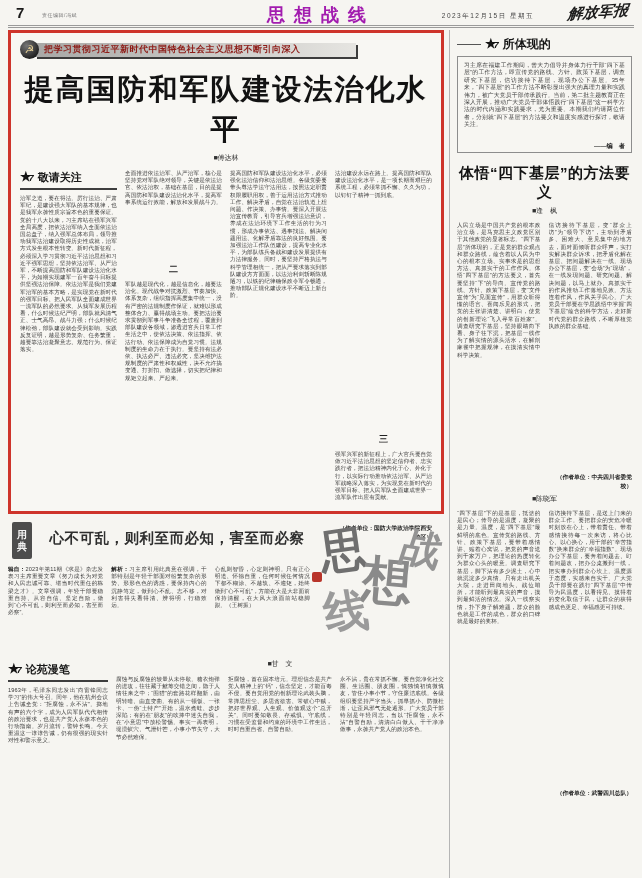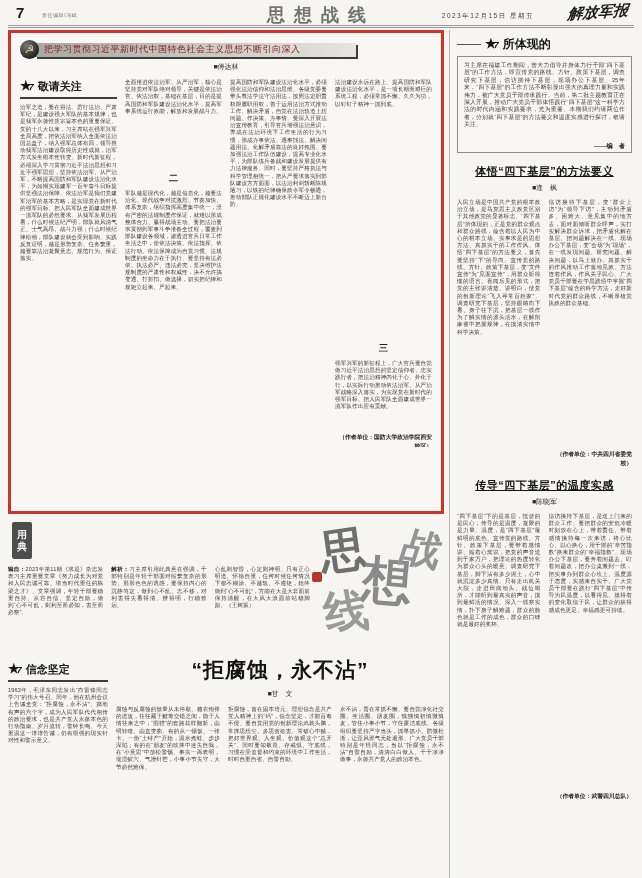--- a/index.html
+++ b/index.html
@@ -4,36 +4,36 @@
 <style>
   * { margin:0; padding:0; box-sizing:border-box; }
   html,body { width:642px; height:878px; overflow:hidden; }
   body { background:#e8e6e0; font-family:"Liberation Sans", sans-serif; }
   .page { width:642px; height:878px; background:#f6f5f1; padding:3px 8px 0 8px; position:relative; }
 
   
   .ph { position:relative; height:21px; }
   .ph-num { position:absolute; left:8px; top:1px; font-size:15px; font-weight:900; color:#1a1a1a; }
   .ph-ed { position:absolute; left:34px; top:9px; font-size:5px; color:#777; letter-spacing:.5px; }
-  .ph-sec { position:absolute; left:0; right:0; top:0; text-align:center; font-size:18px; font-weight:900; letter-spacing:9px; color:#737373; }
+  .ph-sec { position:absolute; left:0; right:0; top:0; text-align:center; font-size:18px; font-weight:900; letter-spacing:9px; color:#a21caf; }
   .ph-date { position:absolute; right:100px; top:9px; font-size:6.5px; letter-spacing:1.5px; color:#444; }
   .ph-mast { position:absolute; right:6px; top:0px; font-family:"DejaVu Serif", serif; font-style:italic; font-weight:bold; font-size:15px; color:#1d1d1d; transform:skewX(-10deg) rotate(-4deg); }
   .hrule { border-top:1px solid #9a9a9a; border-bottom:1px solid #9a9a9a; height:3px; margin:1px 0 2px 0; }
 
   
   .content { display:flex; gap:5px; height:848px; }
   .left-zone { width:436px; }
   .vrule { width:1px; background:#b5b5b5; }
   .right-zone { flex:1; padding:0 2px; }
 
   
   .main-box { border:3px solid #ce342b; height:484px; background:#f8f7f3; padding:7px 9px 5px 9px; }
   .banner-row { display:flex; align-items:center; width:336px; height:19px; }
   .emblem { width:19px; height:19px; border-radius:50%; background:radial-gradient(circle at 35% 30%, #777 0%, #1e1e1e 75%); color:#e6d096; font-size:11px; line-height:19px; text-align:center; z-index:2; flex:none; }
-  .banner-strip { flex:1; height:14px; margin-left:-4px; background:linear-gradient(90deg,#a8a8a6,#e6e5e1); box-shadow:2px 2px 0 #3c3c3c; display:flex; align-items:center; padding-left:9px; font-size:9px; font-weight:normal; color:#8e1d18; letter-spacing:.5px; white-space:nowrap; }
+  .banner-strip { flex:1; height:14px; margin-left:-4px; background:linear-gradient(90deg,#a8a8a6,#e6e5e1); box-shadow:2px 2px 0 #3c3c3c; display:flex; align-items:center; padding-left:9px; font-size:9px; font-weight:bold; color:#8e1d18; letter-spacing:.5px; white-space:nowrap; }
   .main-title { text-align:center; font-size:29px; font-weight:900; letter-spacing:2px; color:#121212; margin:11px 0 1px 0; }
   .byline { text-align:center; font-size:7px; color:#333; margin:3px 0 7px 0; }
   .cols4 { display:flex; gap:8px; height:368px; overflow:hidden; }
   .mcol { flex:1; overflow:hidden; }
 
   .rubric { display:flex; align-items:center; gap:4px; font-size:11px; font-weight:900; color:#191919; border-bottom:2px solid #3e3e3e; padding-bottom:3px; margin-bottom:5px; white-space:nowrap; }
   .sic { font-size:13px; line-height:12px; color:#141414; }
   .sic i { font-style:italic; font-weight:900; font-size:9px; margin-left:-3px; }
 
   .btxt { font-size:5.6px; line-height:7.2px; text-align:justify; color:#3c3c3c; letter-spacing:.1px; overflow:hidden; }
@@ -66,21 +66,21 @@
   .e-author { text-align:center; font-size:7px; color:#333; margin:5px 0 7px 0; }
   .e-cols { display:flex; gap:8px; height:168px; overflow:hidden; }
   .ecol { flex:1; }
 
   
   .rz-rubric { display:flex; align-items:center; gap:4px; font-size:12px; font-weight:900; color:#161616; margin:6px 0 3px 0; }
   .rz-rubric .hl { width:24px; height:1px; background:#555; }
   .note-box { border:1px solid #8d8d8d; padding:5px 6px 4px 6px; height:97px; background:#f7f6f2; }
   .note-box .btxt { font-size:5.8px; line-height:7.4px; height:78px; }
   .note-sig { text-align:right; font-size:6.2px; font-weight:bold; color:#222; margin-top:2px; }
-  .wr-title { text-align:center; font-size:11px; font-weight:900; color:#141414; letter-spacing:.5px; margin-top:11px;text-decoration:underline; }
+  .wr-title { text-align:center; font-size:15px; font-weight:900; color:#141414; letter-spacing:.5px; margin-top:11px; }
   .wr-author { text-align:center; font-size:7px; color:#333; margin:4px 0 6px 0; }
   .two-col { display:flex; gap:8px; overflow:hidden; }
   .tc { flex:1; }
   .h-a1 { height:268px; }
   .h-a2 { height:296px; }
 </style>
 </head>
 <body>
 
 <div class="page">
@@ -96,20 +96,21 @@
 
   <div class="content">
 
     <div class="left-zone">
 
       <section class="main-box">
         <div class="banner-row">
           <span class="emblem">☭</span>
           <span class="banner-strip">把学习贯彻习近平新时代中国特色社会主义思想不断引向深入</span>
         </div>
+        <div class="main-title">提高国防和军队建设法治化水平</div>
         <div class="byline">■傅达林</div>
         <div class="cols4">
           <div class="mcol">
             <div class="rubric">
               <span class="sic">★<i>7</i></span>
               <span>敬请关注</span>
             </div>
             <div class="btxt" style="height:330px">治军之道，要在得法。厉行法治、严肃军纪，是建设强大军队的基本规律，也是我军永葆性质宗旨本色的重要保证。党的十八大以来，习主席站在强军兴军全局高度，把依法治军纳入全面依法治国总盘子，纳入强军总体布局，领导推动我军法治建设取得历史性成就，治军方式发生根本性转变。新时代新征程，必须深入学习贯彻习近平法治思想和习近平强军思想，坚持依法治军、从严治军，不断提高国防和军队建设法治化水平，为如期实现建军一百年奋斗目标提供坚强法治保障。依法治军是我们党建军治军的基本方略，是实现党在新时代的强军目标、把人民军队全面建成世界一流军队的必然要求。从我军发展历程看，什么时候法纪严明，部队就风清气正、士气高昂、战斗力强；什么时候纪律松弛，部队建设就会受到影响。实践反复证明，越是形势复杂、任务繁重，越要靠法治凝聚意志、规范行为、保证落实。</div>
           </div>
           <div class="mcol">
@@ -129,46 +130,46 @@
         </div>
       </section>
 
       <section class="quote-band">
         <div class="q-left">
           <div class="q-head">
             <div class="q-icon">
               <span>用</span>
               <span>典</span>
             </div>
+            <div class="q-title">心不可乱，则利至而必知，害至而必察</div>
           </div>
           <div class="q-cols">
             <div class="qcol btxt"><b>辑自：</b><span>2023年第11期《求是》杂志发表习主席重要文章《努力成长为对党和人民忠诚可靠、堪当时代重任的栋梁之才》。文章强调，年轻干部要稳重自持、从容自信、坚定自励，做到“心不可乱，则利至而必知，害至而必察”。</span></div>
             <div class="qcol btxt"><b>解析：</b><span>习主席引用此典意在强调，干部特别是年轻干部面对纷繁复杂的形势、形形色色的诱惑，要保持内心的沉静笃定，做到心不乱、志不移，对利害得失看得清、辨得明，行稳致远。</span></div>
             <div class="qcol btxt"><b></b><span>心乱则智昏，心定则神明。只有正心明道、怀德自重，任何时候任何情况下都不糊涂、不越轨、不逾矩，始终做到“心不可乱”，方能在大是大非面前保持清醒，在大风大浪面前站稳脚跟。（王树振）</span></div>
           </div>
         </div>
         <div class="q-art">
           <span class="cal cal-a">思</span>
           <span class="cal cal-b">想</span>
           <span class="cal cal-c">战</span>
           <span class="cal cal-d">线</span>
           <span class="seal"></span>
         </div>
       </section>
 
       <section class="essay">
         <div class="e-col1">
           <div class="rubric">
             <span class="sic">★<i>7</i></span>
-            <span>信念坚定</span>
+            <span>论苑漫笔</span>
           </div>
           <div class="btxt" style="height:188px">1963年，毛泽东同志发出“向雷锋同志学习”的伟大号召。同年，他在杭州会议上告诫全党：“拒腐蚀，永不沾”。掷地有声的六个字，成为人民军队代代相传的政治要求，也是共产党人永葆本色的行动指南。岁月流转，警钟长鸣。今天重温这一谆谆告诫，仍有很强的现实针对性和警示意义。</div>
         </div>
         <div class="e-rest">
-          <div class="e-title">“拒腐蚀，永不沾”</div>
           <div class="e-author">■甘　文</div>
           <div class="e-cols">
             <div class="ecol btxt">腐蚀与反腐蚀的较量从未停歇。糖衣炮弹的进攻，往往藏于觥筹交错之间，隐于人情往来之中；“围猎”的套路花样翻新，由明转暗、由直变曲。有的从一顿饭、一张卡、一份“土特产”开始，温水煮蛙、步步深陷；有的在“朋友”的吹捧中迷失自我，在“小意思”中放松警惕。事实一再表明，堤溃蚁穴、气泄针芒，小事小节失守，大节必然难保。</div>
             <div class="ecol btxt">拒腐蚀，首在固本培元。理想信念是共产党人精神上的“钙”，信念坚定，才能百毒不侵。要自觉用党的创新理论武装头脑，常掸思想尘、多思贪欲害、常破心中贼，把好世界观、人生观、价值观这个“总开关”。同时要知敬畏、存戒惧、守底线，习惯在受监督和约束的环境中工作生活，时时自重自省、自警自励。</div>
             <div class="ecol btxt">永不沾，贵在常抓不懈。要自觉净化社交圈、生活圈、朋友圈，慎独慎初慎微慎友，管住小事小节，守住廉洁底线。各级组织要坚持严字当头，抓早抓小、防微杜渐，让歪风邪气无处遁形。广大党员干部特别是年轻同志，当以“拒腐蚀，永不沾”自警自励，清清白白做人、干干净净做事，永葆共产党人的政治本色。</div>
           </div>
         </div>
       </section>
     </div>
 
@@ -189,21 +190,20 @@
         <div class="wr-title">体悟“四下基层”的方法要义</div>
         <div class="wr-author">■逢　枫</div>
         <div class="two-col h-a1">
           <div class="tc btxt">人民立场是中国共产党的根本政治立场，是马克思主义政党区别于其他政党的显著标志。“四下基层”所体现的，正是党的群众观点和群众路线，蕴含着以人民为中心的根本立场、实事求是的思想方法、真抓实干的工作作风。体悟“四下基层”的方法要义，首先要坚持“下”的导向。宣传党的路线、方针、政策下基层，变“文件宣传”为“见面宣传”，用群众听得懂的语言、喜闻乐见的形式，把党的主张讲清楚、讲明白，使党的创新理论“飞入寻常百姓家”。调查研究下基层，坚持眼睛向下看、身子往下沉，把基层一线作为了解实情的源头活水，在解剖麻雀中把握规律，在摸清实情中科学决策。</div>
           <div class="tc">
             <div class="btxt" style="height:248px">信访接待下基层，变“群众上访”为“领导下访”，主动到矛盾多、困难大、意见集中的地方去，面对面倾听群众呼声，实打实解决群众诉求，把矛盾化解在基层、把问题解决在一线。现场办公下基层，变“会场”为“现场”，在一线发现问题、研究问题、解决问题，以马上就办、真抓实干的作风推动工作落地见效。方法连着作风，作风关乎民心。广大党员干部要在学思践悟中掌握“四下基层”蕴含的科学方法，走好新时代党的群众路线，不断厚植党执政的群众基础。</div>
             <div class="closing">（作者单位：中共四川省委党校）</div>
           </div>
         </div>
 
-        <div class="wr-title">传导“四下基层”的温度实感</div>
         <div class="wr-author">■陈晓军</div>
         <div class="two-col h-a2">
           <div class="tc btxt">“四下基层”下的是基层，抵达的是民心；传导的是温度，凝聚的是力量。温度，是“四下基层”最鲜明的底色。宣传党的路线、方针、政策下基层，要带着感情讲、贴着心窝说，把党的声音送到千家万户，把理论的热度转化为群众心头的暖意。调查研究下基层，脚下沾有多少泥土，心中就沉淀多少真情。只有走出机关大院，走进田间地头、战位哨所，才能听到最真实的声音，摸到最鲜活的情况。深入一线察实情，扑下身子解难题，群众的脸色就是工作的成色，群众的口碑就是最好的奖杯。</div>
           <div class="tc">
             <div class="btxt" style="height:276px">信访接待下基层，是送上门来的群众工作。要把群众的安危冷暖时刻放在心上，带着责任、带着感情接待每一次来访，将心比心、以心换心，用干部的“辛苦指数”换来群众的“幸福指数”。现场办公下基层，要奔着问题去、盯着问题改，把办公桌搬到一线，把实事办到群众心坎上。温度源于态度，实感来自实干。广大党员干部要在践行“四下基层”中传导为民温度，以看得见、摸得着的变化取信于民，让群众的获得感成色更足、幸福感更可持续。</div>
             <div class="closing">（作者单位：武警四川总队）</div>
           </div>
         </div>
       </section>
     </div>

